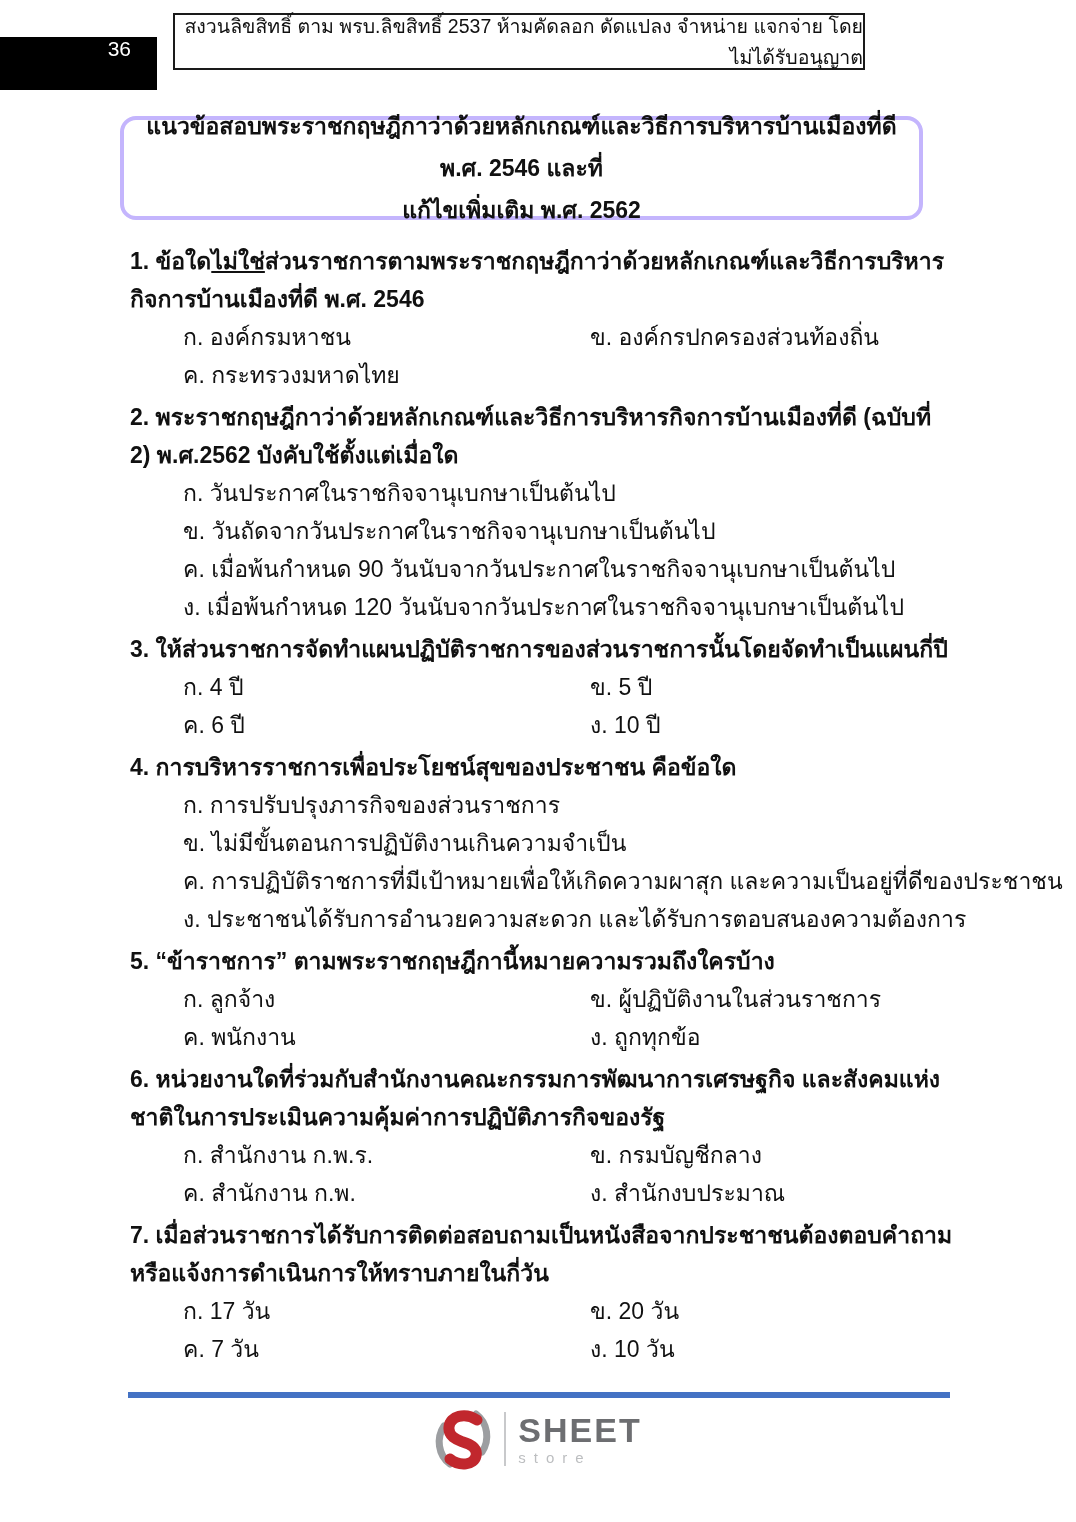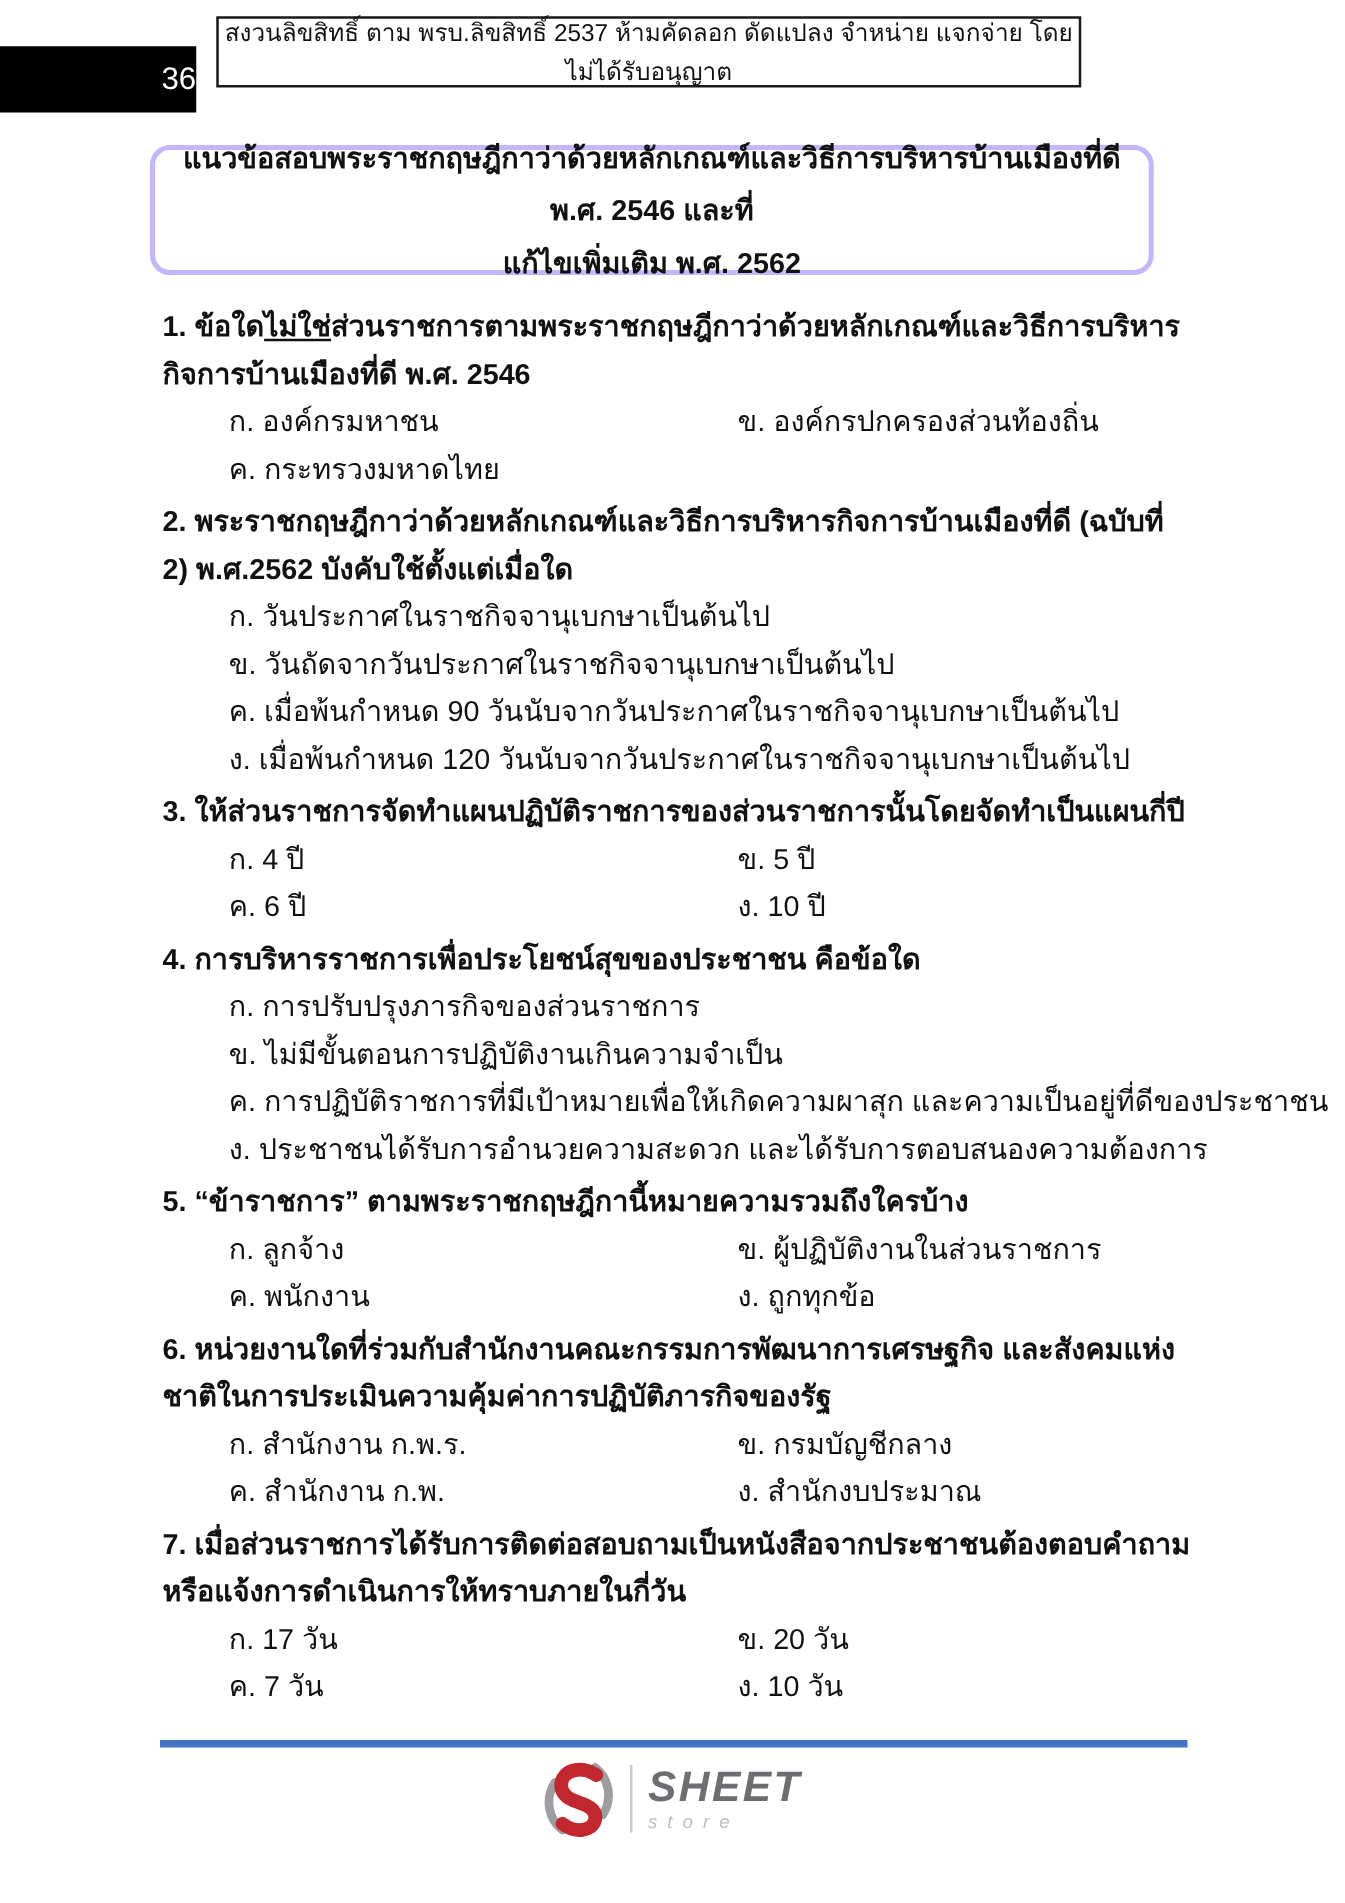--- a/index.html
+++ b/index.html
@@ -1,45 +1,45 @@
 <!DOCTYPE html>
 <html><head>
 <meta charset="utf-8">
 <style>
   html,body{margin:0;padding:0;background:#ffffff;}
   body{width:1076px;height:1522px;font-family:"Liberation Sans","DejaVu Sans",sans-serif;color:#111;}
   .page{position:relative;width:1076px;height:1522px;background:#fff;overflow:hidden;}
 
   
   .pagenum-box{position:absolute;left:0;top:37px;width:157px;height:53px;background:#000;
-    color:#fff;display:flex;align-items:center;justify-content:flex-end;
-    box-sizing:border-box;font-size:25px;}
+    color:#fff;display:flex;justify-content:flex-end;
+    padding-right:26px;box-sizing:border-box;font-size:21px;}
   .copyright-box{position:absolute;left:173px;top:13px;width:692px;height:57px;
     border:2px solid #1a1a1a;box-sizing:border-box;display:flex;align-items:center;
-    justify-content:center;font-size:19.5px;text-align:center;}
+    justify-content:center;font-size:19.5px;text-align:right;}
 
   
   .title-box{position:absolute;left:120px;top:116px;width:803px;height:104px;
     border:4px solid #c4b5fd;border-radius:16px;box-sizing:border-box;
     display:flex;flex-direction:column;align-items:center;justify-content:center;
     font-weight:bold;font-size:23px;line-height:42px;text-align:center;}
 
   
   .content{position:absolute;left:130px;top:238px;width:824px;font-size:23px;line-height:38px;}
   .question{margin-top:4px;}
   .stem{font-weight:bold;}
   .u{text-decoration:underline;}
   .opts{padding-left:53px;}
   .opts .opt{white-space:nowrap;}
   .opts.grid2{display:grid;grid-template-columns:407px auto;}
 
   
   .footer-rule{position:absolute;left:128px;top:1392px;width:822px;height:6px;background:#4472c4;}
   .logo{position:absolute;left:0;right:0;top:1408px;display:flex;align-items:center;
-    justify-content:center;gap:12px;font-style:italic;}
+    justify-content:center;gap:12px;}
   .logo-divider{width:2px;height:54px;background:#c8c9cb;}
   .logo-title{font-size:34px;font-weight:bold;color:#6d6e71;letter-spacing:2px;line-height:34px;}
   .logo-sub{font-size:15px;color:#bcbec0;letter-spacing:8px;margin-top:2px;}
 </style>
 </head>
 <body>
 
 <div class="page">
 
   <div class="pagenum-box">

